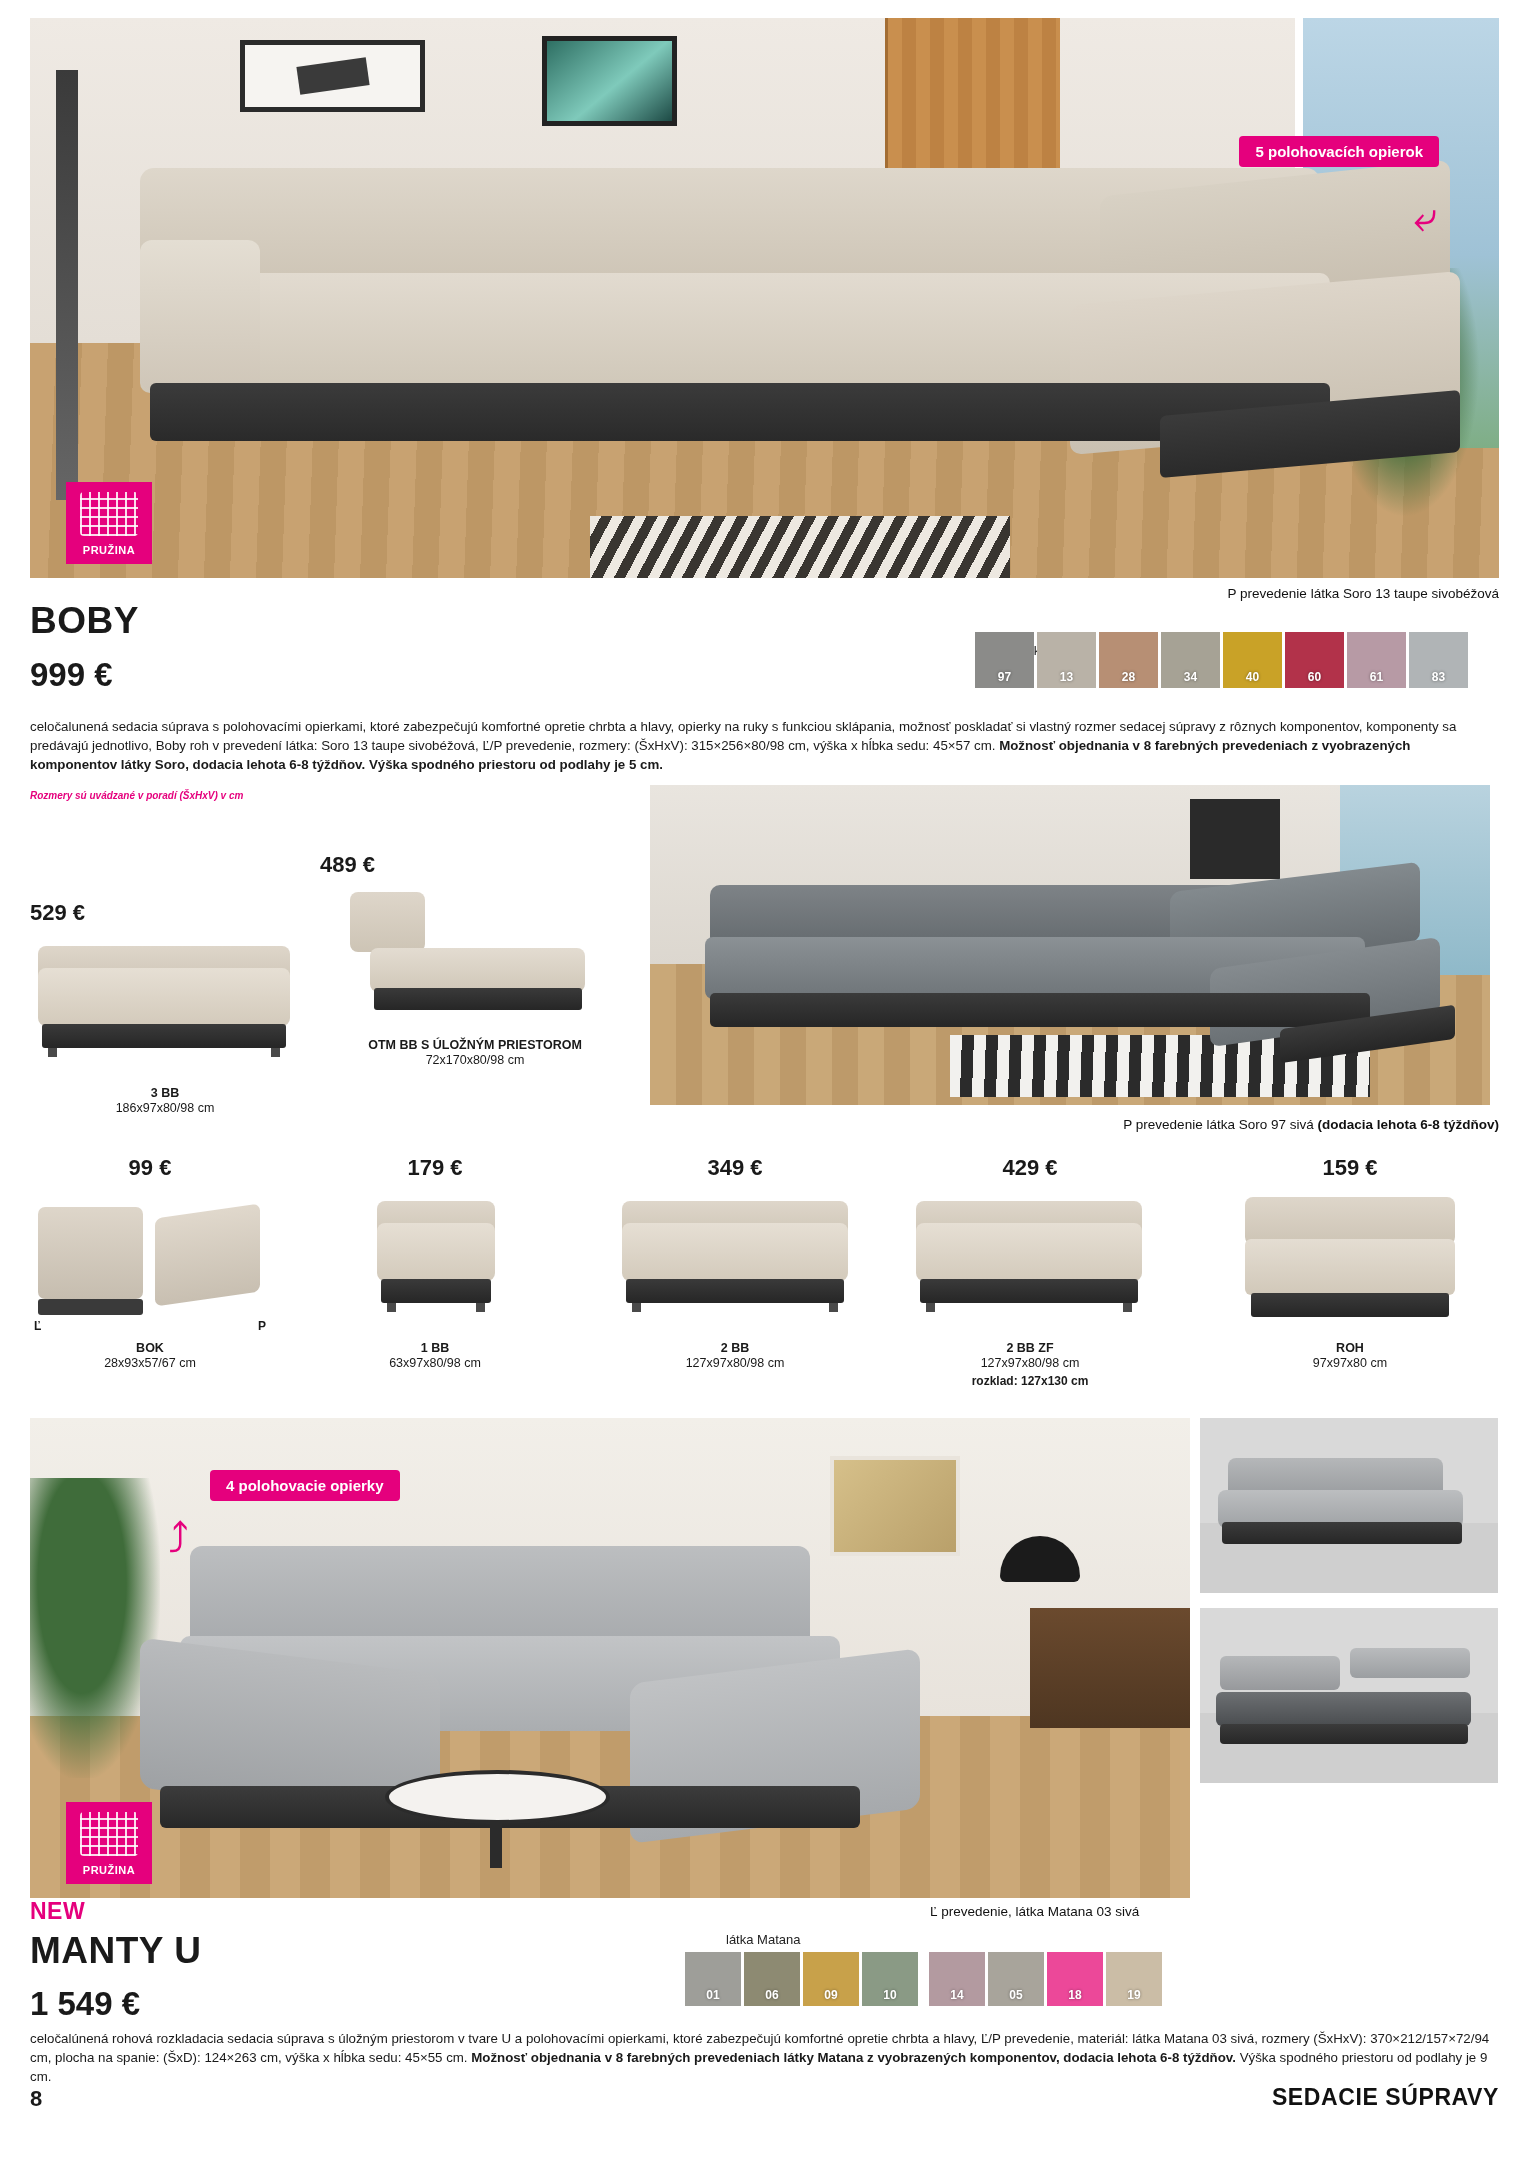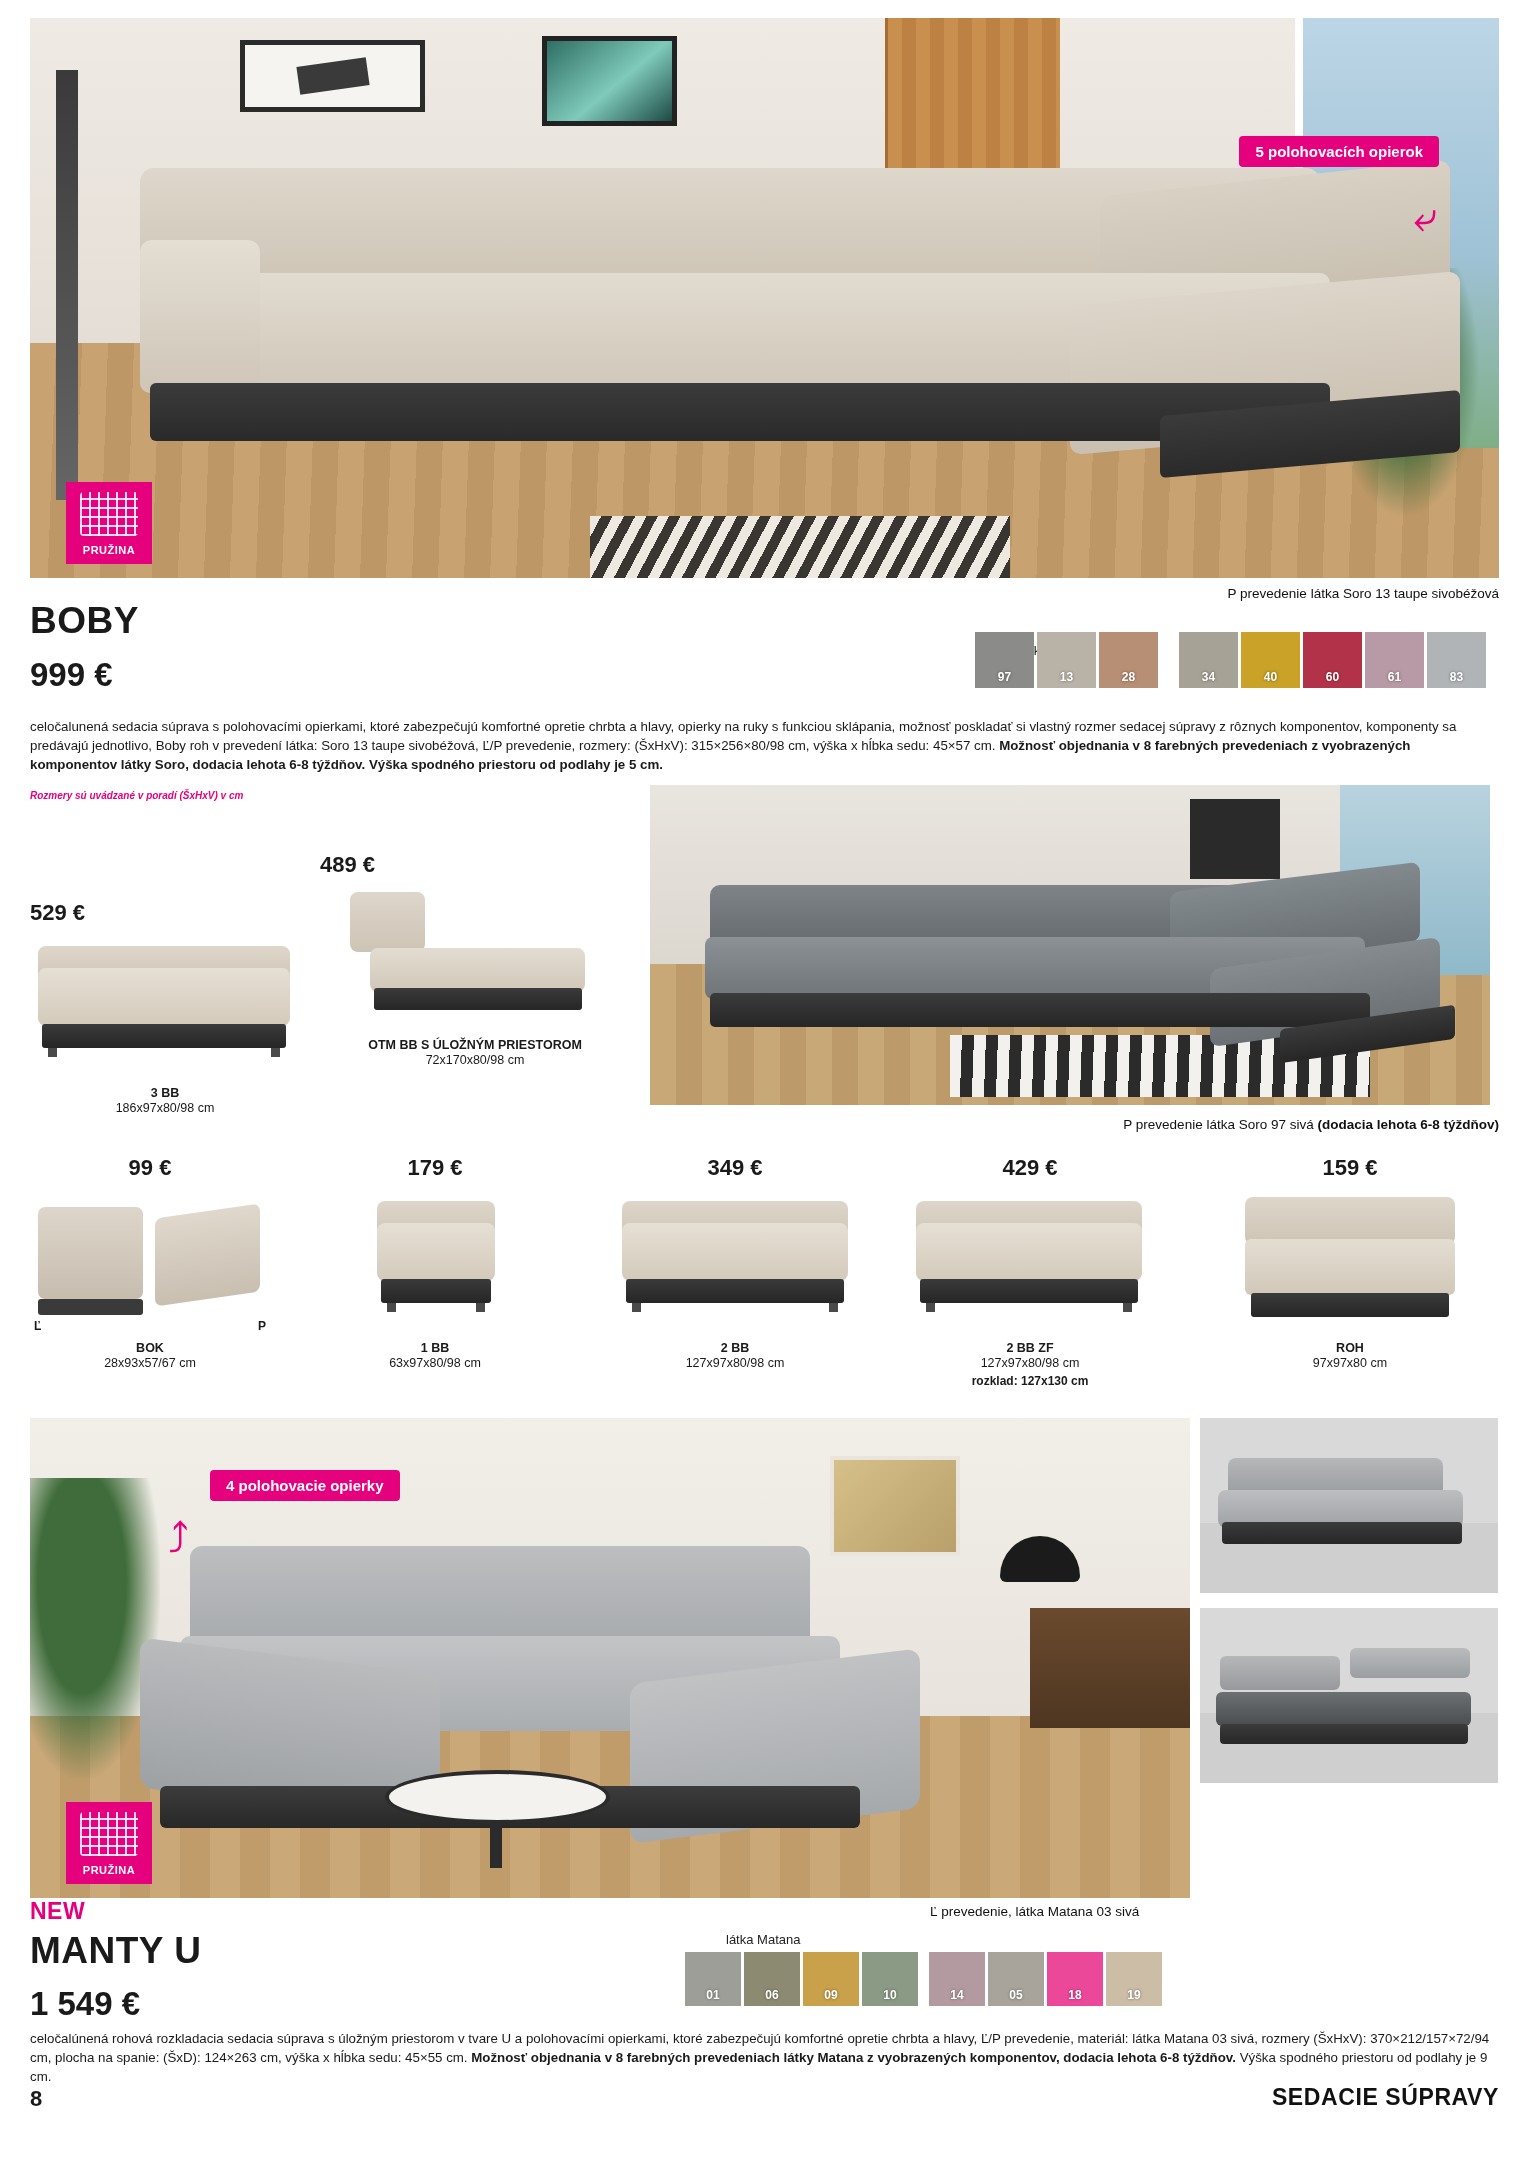--- a/index.html
+++ b/index.html
@@ -394,21 +394,21 @@
   <div class="swatches" id="soro-swatches" style="left:975px; top:632px;">
       <div class="swatch" style="background: rgb(139, 139, 137);">
         <span>97</span>
       </div>
       <div class="swatch" style="background: rgb(185, 178, 167);">
         <span>13</span>
       </div>
       <div class="swatch" style="background: rgb(183, 143, 116);">
         <span>28</span>
       </div>
-      <div class="swatch" style="background: rgb(166, 162, 149); margin-left: 18px;">
+      <div class="swatch" style="background: rgb(166, 162, 149);">
         <span>34</span>
       </div>
       <div class="swatch" style="background: rgb(201, 162, 39);">
         <span>40</span>
       </div>
       <div class="swatch" style="background: rgb(178, 50, 74);">
         <span>60</span>
       </div>
       <div class="swatch" style="background: rgb(183, 154, 165);">
         <span>61</span>

